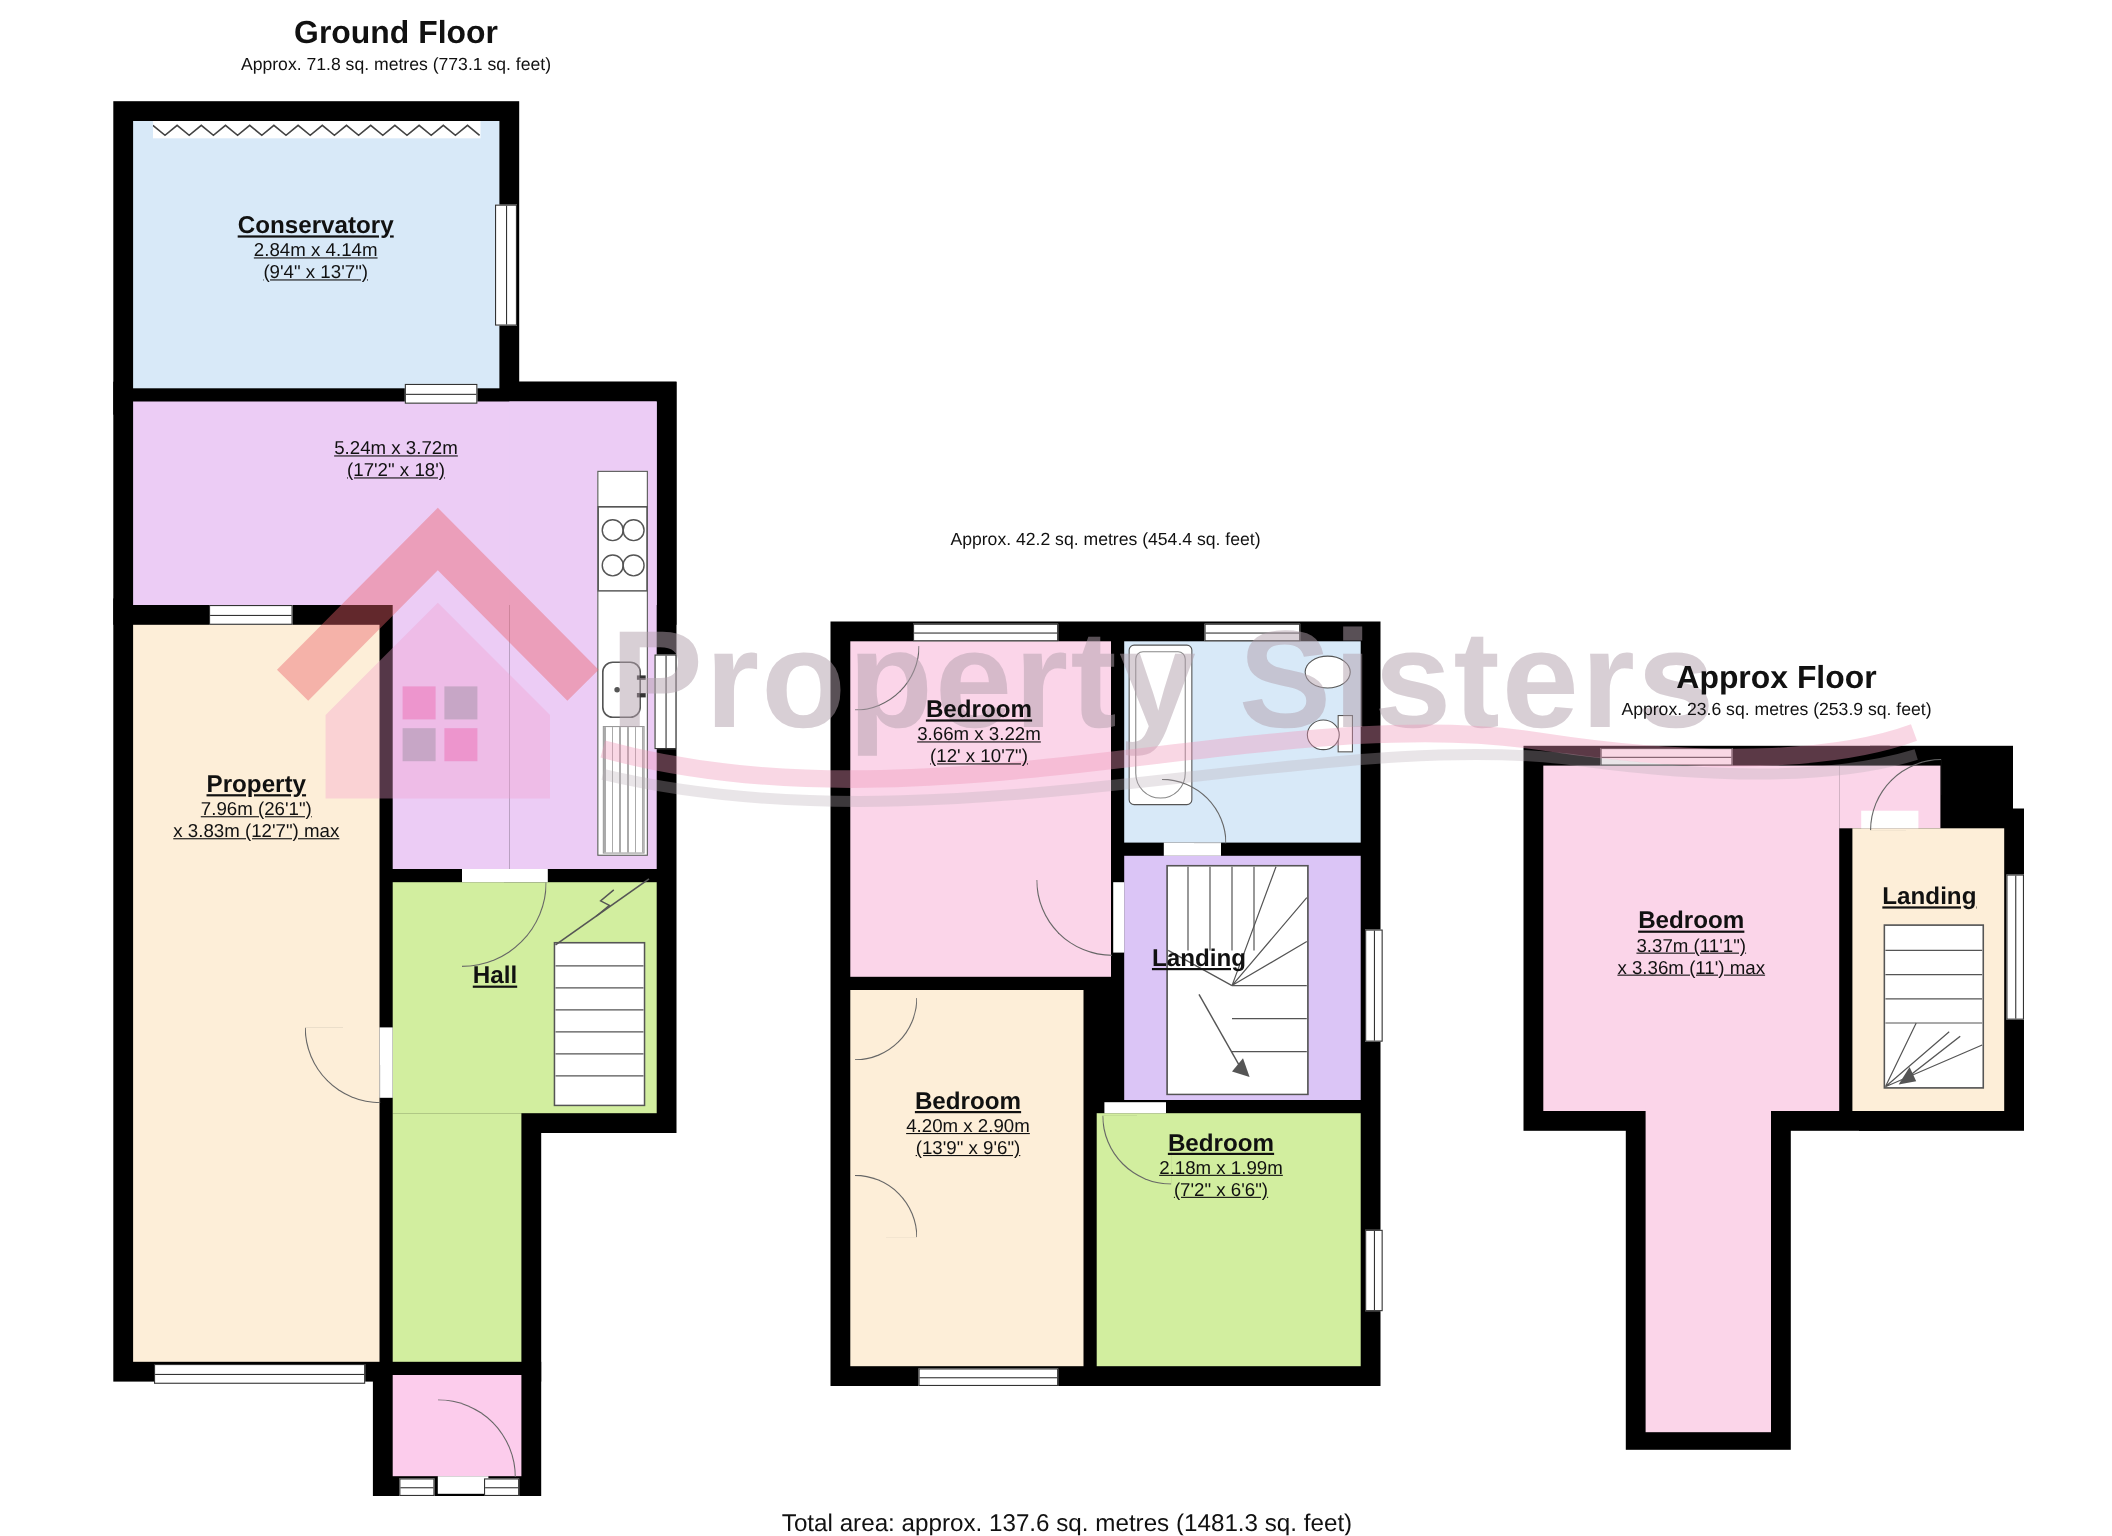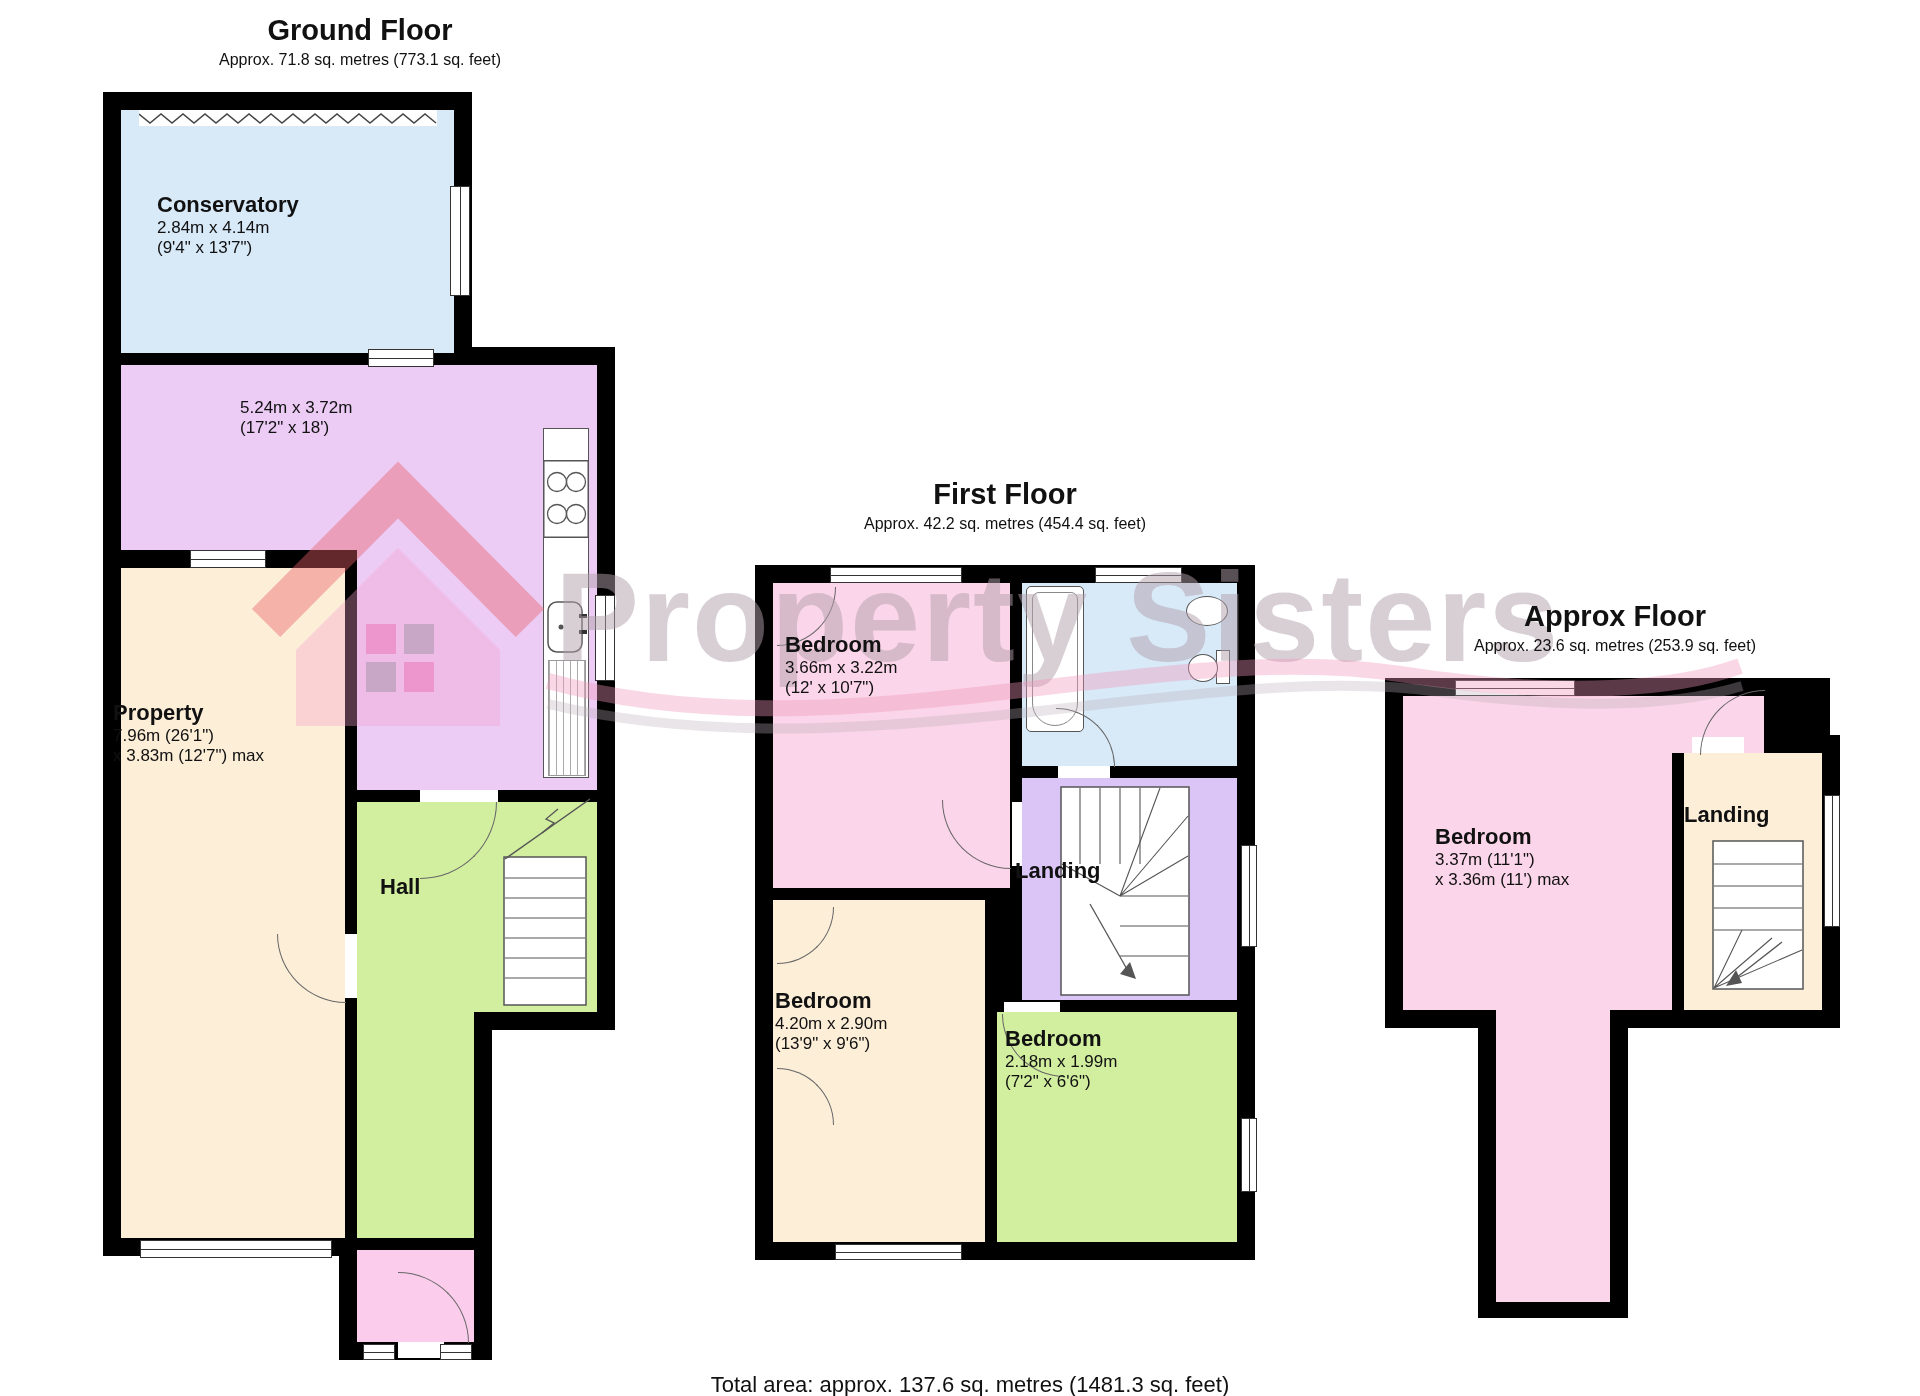--- a/index.html
+++ b/index.html
@@ -18,21 +18,21 @@
   .win{position:absolute;background:#fff;border:1px solid #333;z-index:4;}
   .win .ln{position:absolute;background:#333;}
   .win-h .ln{left:0;right:0;top:50%;height:1px;}
   .win-v .ln{top:0;bottom:0;left:50%;width:1px;}
   .fix{position:absolute;z-index:4;}
   .arc{position:absolute;border:1.7px solid #666;z-index:4;}
   .hinge-tl{border-top:none;border-left:none;border-bottom-right-radius:100%;}
   .hinge-tr{border-top:none;border-right:none;border-bottom-left-radius:100%;}
   .hinge-bl{border-bottom:none;border-left:none;border-top-right-radius:100%;}
   .hinge-br{border-bottom:none;border-right:none;border-top-left-radius:100%;}
-  .lbl{position:absolute;text-align:left;z-index:6;line-height:1.18;}
+  .lbl{position:absolute;text-align:center;z-index:6;line-height:1.18;text-decoration:underline;}
   .lbl .nm{font-weight:bold;font-size:22px;}
   .lbl .dm{font-size:17px;}
   .ftitle{position:absolute;text-align:center;z-index:6;}
   .ftitle .t{font-weight:bold;font-size:29px;}
   .ftitle .s{font-size:16px;margin-top:4px;}
   .total{position:absolute;text-align:center;font-size:22px;z-index:6;}
   .wm{position:absolute;z-index:5;pointer-events:none;}
   .wm-text{font-weight:bold;font-size:126px;white-space:nowrap;
            color:rgba(177,160,172,0.5);letter-spacing:2px;}
   .tub-out{position:absolute;background:#fff;border:1.5px solid #555;border-radius:5px;z-index:4;}
@@ -45,21 +45,20 @@
 </head>
 <body>
 
 <div class="page">
 
   <div class="ftitle" style="left:110px;top:14px;width:500px;">
     <div class="t">Ground Floor</div>
     <div class="s">Approx. 71.8 sq. metres (773.1 sq. feet)</div>
   </div>
   <div class="ftitle" style="left:755px;top:478px;width:500px;">
-    <div class="t">First Floor</div>
     <div class="s">Approx. 42.2 sq. metres (454.4 sq. feet)</div>
   </div>
   <div class="ftitle" style="left:1380px;top:600px;width:470px;">
     <div class="t">Approx Floor</div>
     <div class="s">Approx. 23.6 sq. metres (253.9 sq. feet)</div>
   </div>
 
   <div class="blk" style="left:103px;top:92px;width:369px;height:285px;"></div>
   <div class="blk" style="left:103px;top:347px;width:512px;height:221px;"></div>
   <div class="blk" style="left:463px;top:347px;width:152px;height:683px;"></div>

